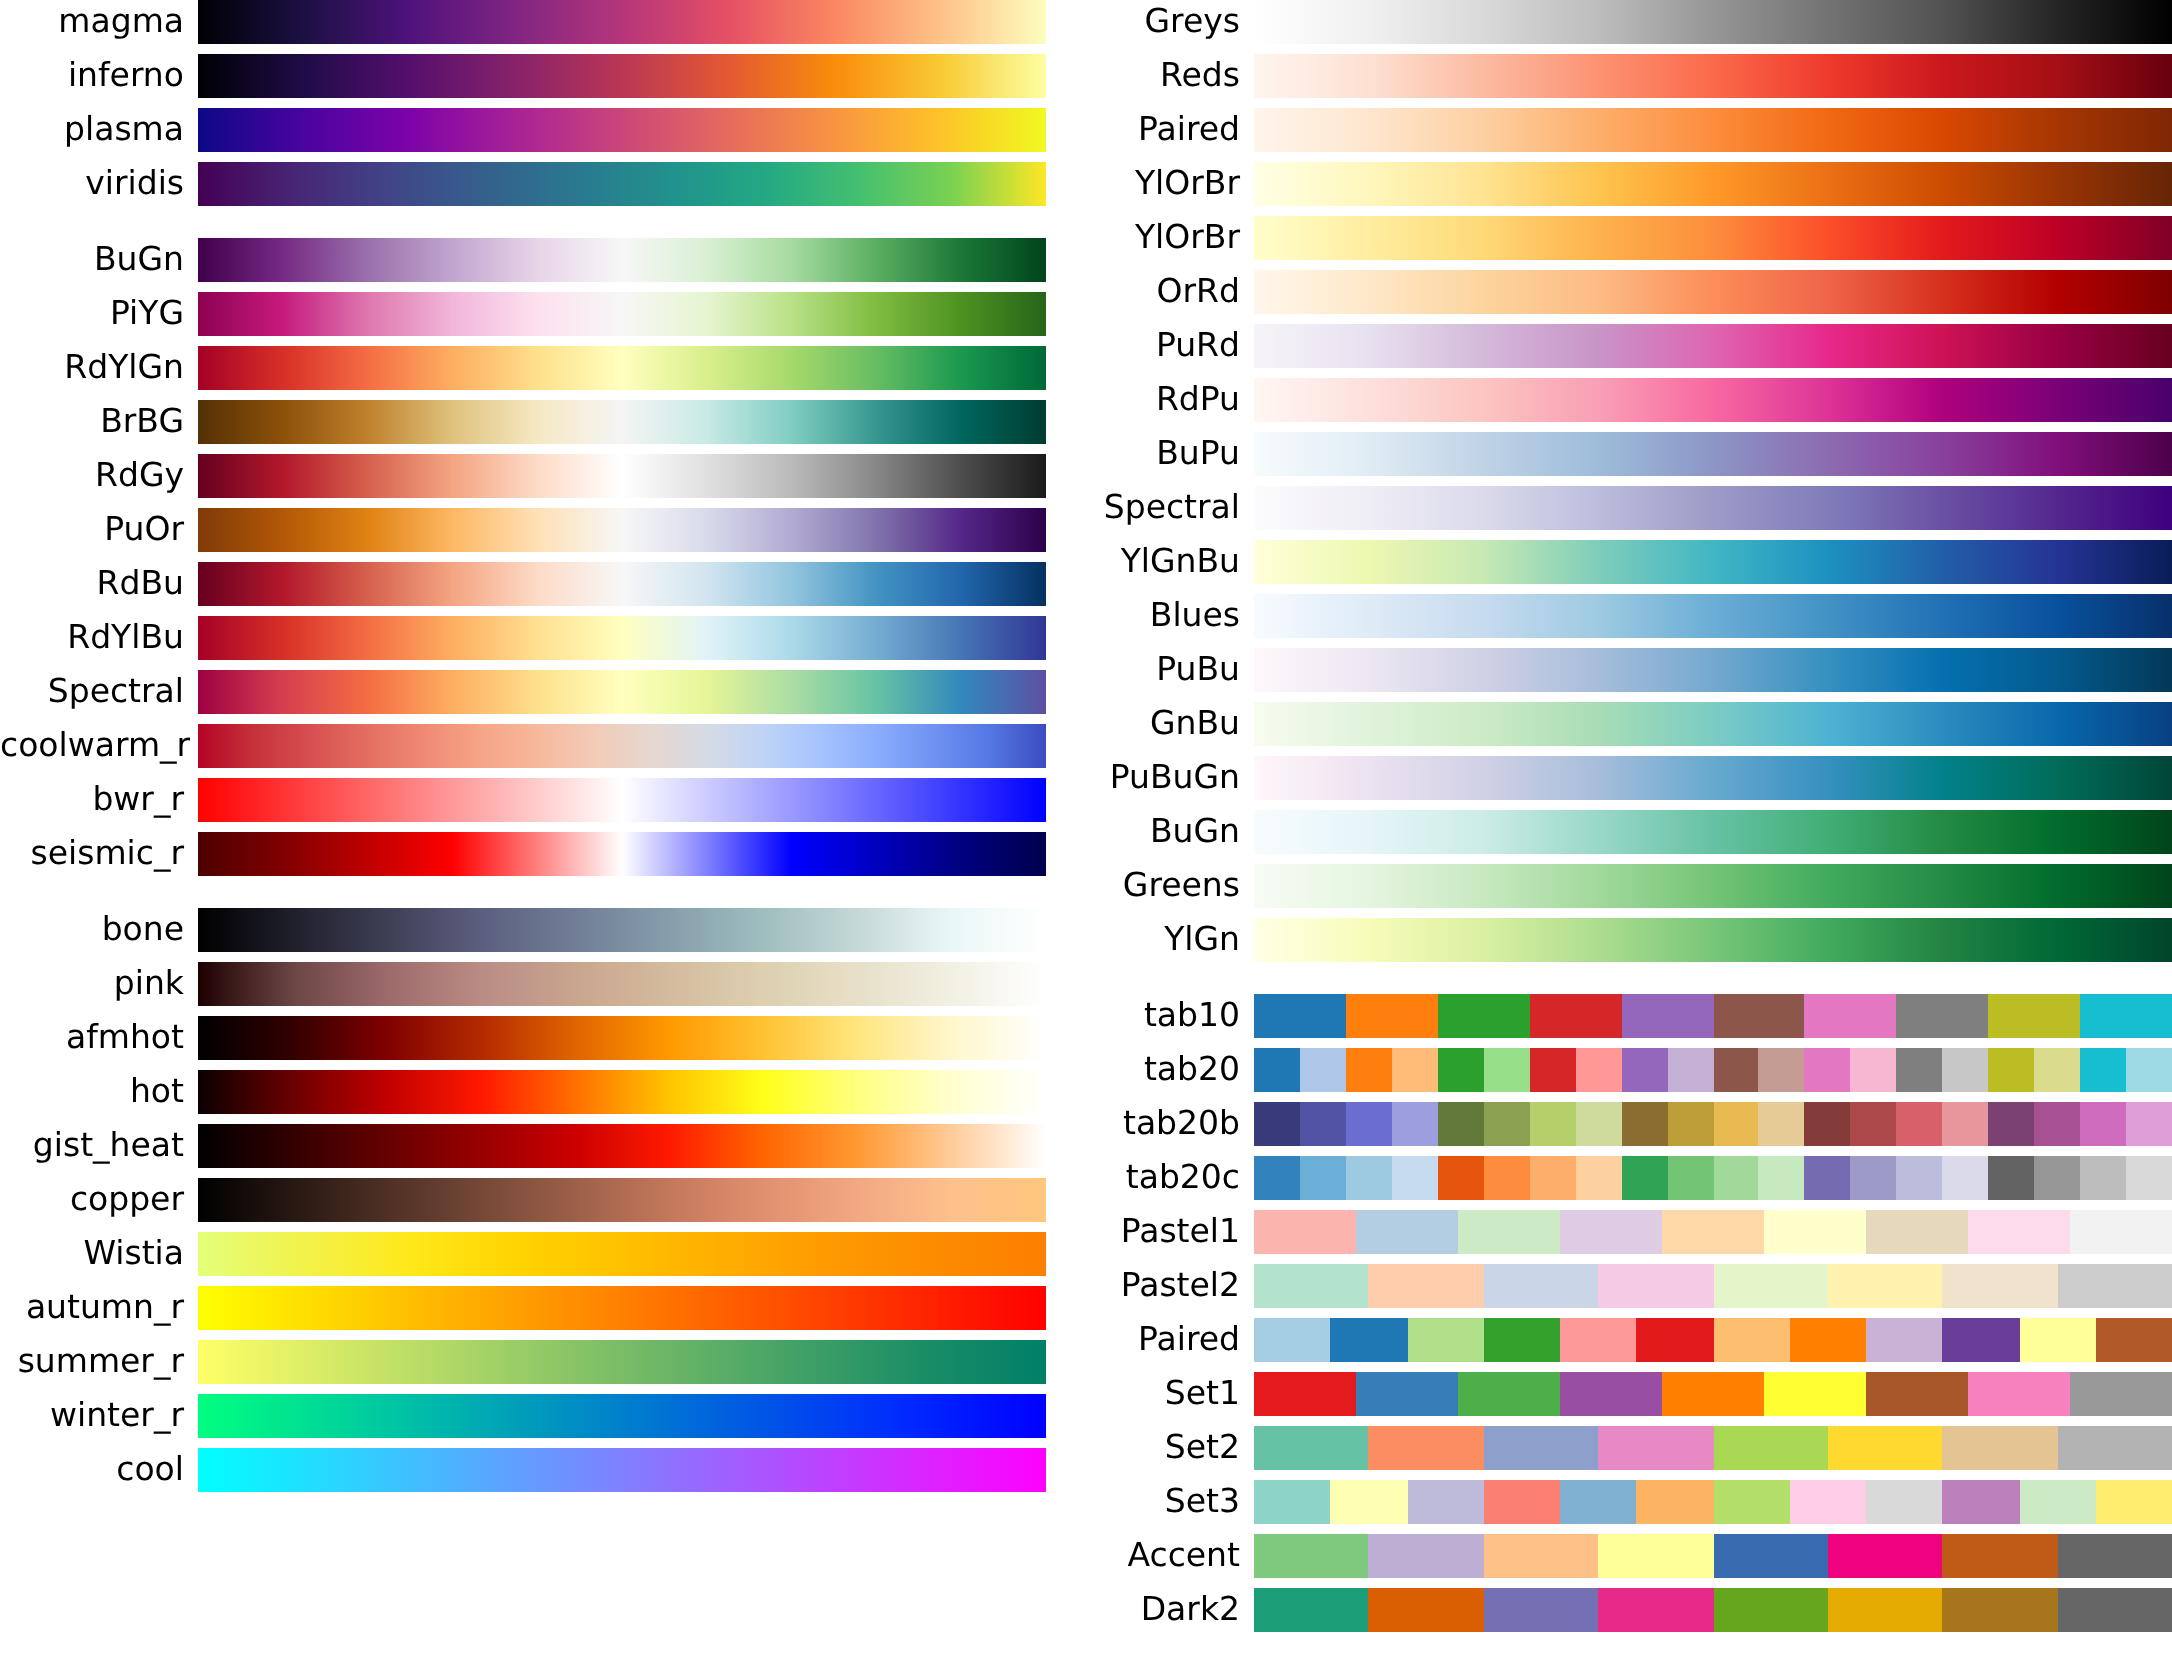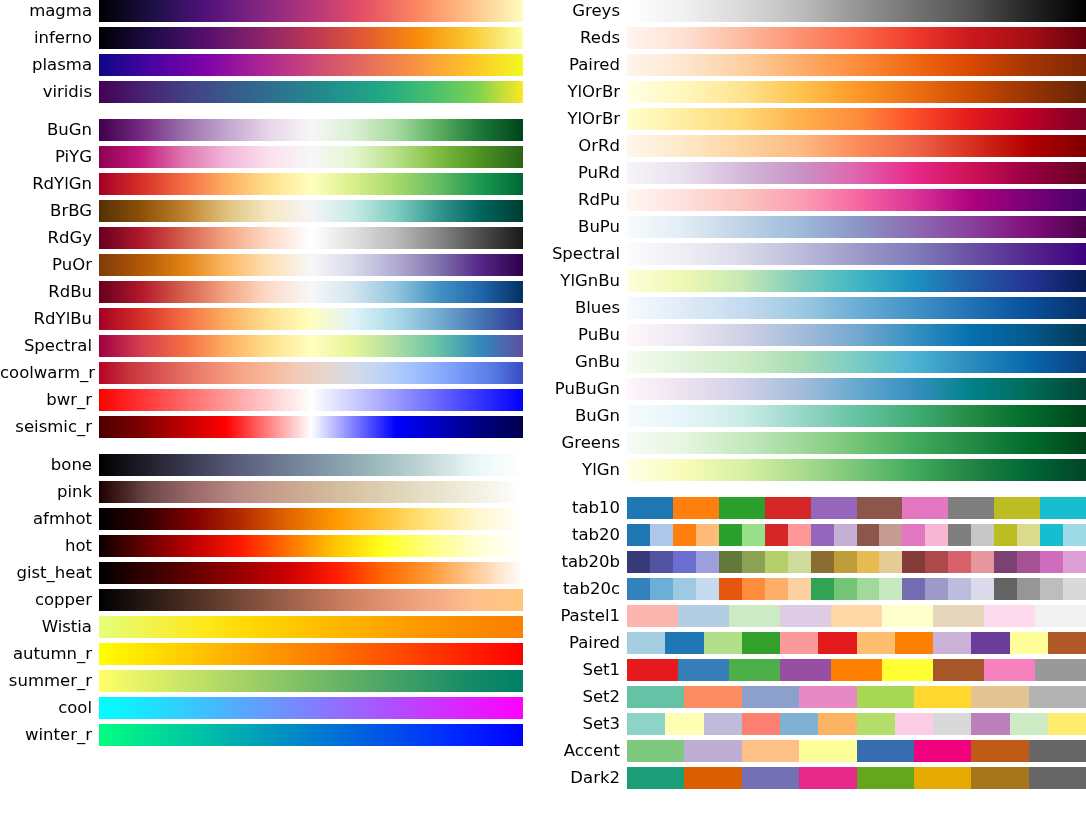--- a/index.html
+++ b/index.html
@@ -197,29 +197,29 @@
             <div class="grad" style="background: linear-gradient(to right, rgb(255, 255, 0), rgb(255, 213, 0), rgb(255, 170, 0), rgb(255, 128, 0), rgb(255, 85, 0), rgb(255, 42, 0), rgb(255, 0, 0));"></div>
           </div>
         </div>
         <div class="row">
           <div class="row-label">summer_r</div>
           <div class="row-bar">
             <div class="grad" style="background: linear-gradient(to right, rgb(255, 255, 102), rgb(217, 236, 102), rgb(179, 217, 102), rgb(140, 198, 102), rgb(102, 179, 102), rgb(64, 160, 102), rgb(26, 141, 102), rgb(0, 128, 102));"></div>
           </div>
         </div>
         <div class="row">
+          <div class="row-label">winter_r</div>
+          <div class="row-bar">
+            <div class="grad" style="background: linear-gradient(to right, rgb(0, 255, 128), rgb(0, 213, 153), rgb(0, 170, 179), rgb(0, 128, 204), rgb(0, 85, 230), rgb(0, 42, 255), rgb(0, 0, 255));"></div>
+          </div>
+        </div>
+        <div class="row">
           <div class="row-label">cool</div>
           <div class="row-bar">
             <div class="grad" style="background: linear-gradient(to right, rgb(0, 255, 255), rgb(42, 213, 255), rgb(85, 170, 255), rgb(128, 128, 255), rgb(170, 85, 255), rgb(213, 42, 255), rgb(255, 0, 255));"></div>
-          </div>
-        </div>
-        <div class="row">
-          <div class="row-label">winter_r</div>
-          <div class="row-bar">
-            <div class="grad" style="background: linear-gradient(to right, rgb(0, 255, 128), rgb(0, 213, 153), rgb(0, 170, 179), rgb(0, 128, 204), rgb(0, 85, 230), rgb(0, 42, 255), rgb(0, 0, 255));"></div>
           </div>
         </div>
       </div>
     </div>
   <div class="column col-right" id="col-right">
       <div class="group">
         <div class="row">
           <div class="row-label">Greys</div>
           <div class="row-bar">
             <div class="grad" style="background: linear-gradient(to right, rgb(255, 255, 255), rgb(240, 240, 240), rgb(217, 217, 217), rgb(189, 189, 189), rgb(150, 150, 150), rgb(115, 115, 115), rgb(82, 82, 82), rgb(37, 37, 37), rgb(0, 0, 0));"></div>
@@ -438,20 +438,35 @@
               <i style="background: rgb(222, 203, 228);"></i>
               <i style="background: rgb(254, 217, 166);"></i>
               <i style="background: rgb(255, 255, 204);"></i>
               <i style="background: rgb(229, 216, 189);"></i>
               <i style="background: rgb(253, 218, 236);"></i>
               <i style="background: rgb(242, 242, 242);"></i>
             </div>
           </div>
         </div>
         <div class="row">
+          <div class="row-label">Pastel2</div>
+          <div class="row-bar">
+            <div class="swatches">
+              <i style="background: rgb(179, 226, 205);"></i>
+              <i style="background: rgb(253, 205, 172);"></i>
+              <i style="background: rgb(203, 213, 232);"></i>
+              <i style="background: rgb(244, 202, 228);"></i>
+              <i style="background: rgb(230, 245, 201);"></i>
+              <i style="background: rgb(255, 242, 174);"></i>
+              <i style="background: rgb(241, 226, 204);"></i>
+              <i style="background: rgb(204, 204, 204);"></i>
+            </div>
+          </div>
+        </div>
+        <div class="row">
           <div class="row-label">Paired</div>
           <div class="row-bar">
             <div class="swatches">
               <i style="background: rgb(166, 206, 227);"></i>
               <i style="background: rgb(31, 120, 180);"></i>
               <i style="background: rgb(178, 223, 138);"></i>
               <i style="background: rgb(51, 160, 44);"></i>
               <i style="background: rgb(251, 154, 153);"></i>
               <i style="background: rgb(227, 26, 28);"></i>
               <i style="background: rgb(253, 191, 111);"></i>

